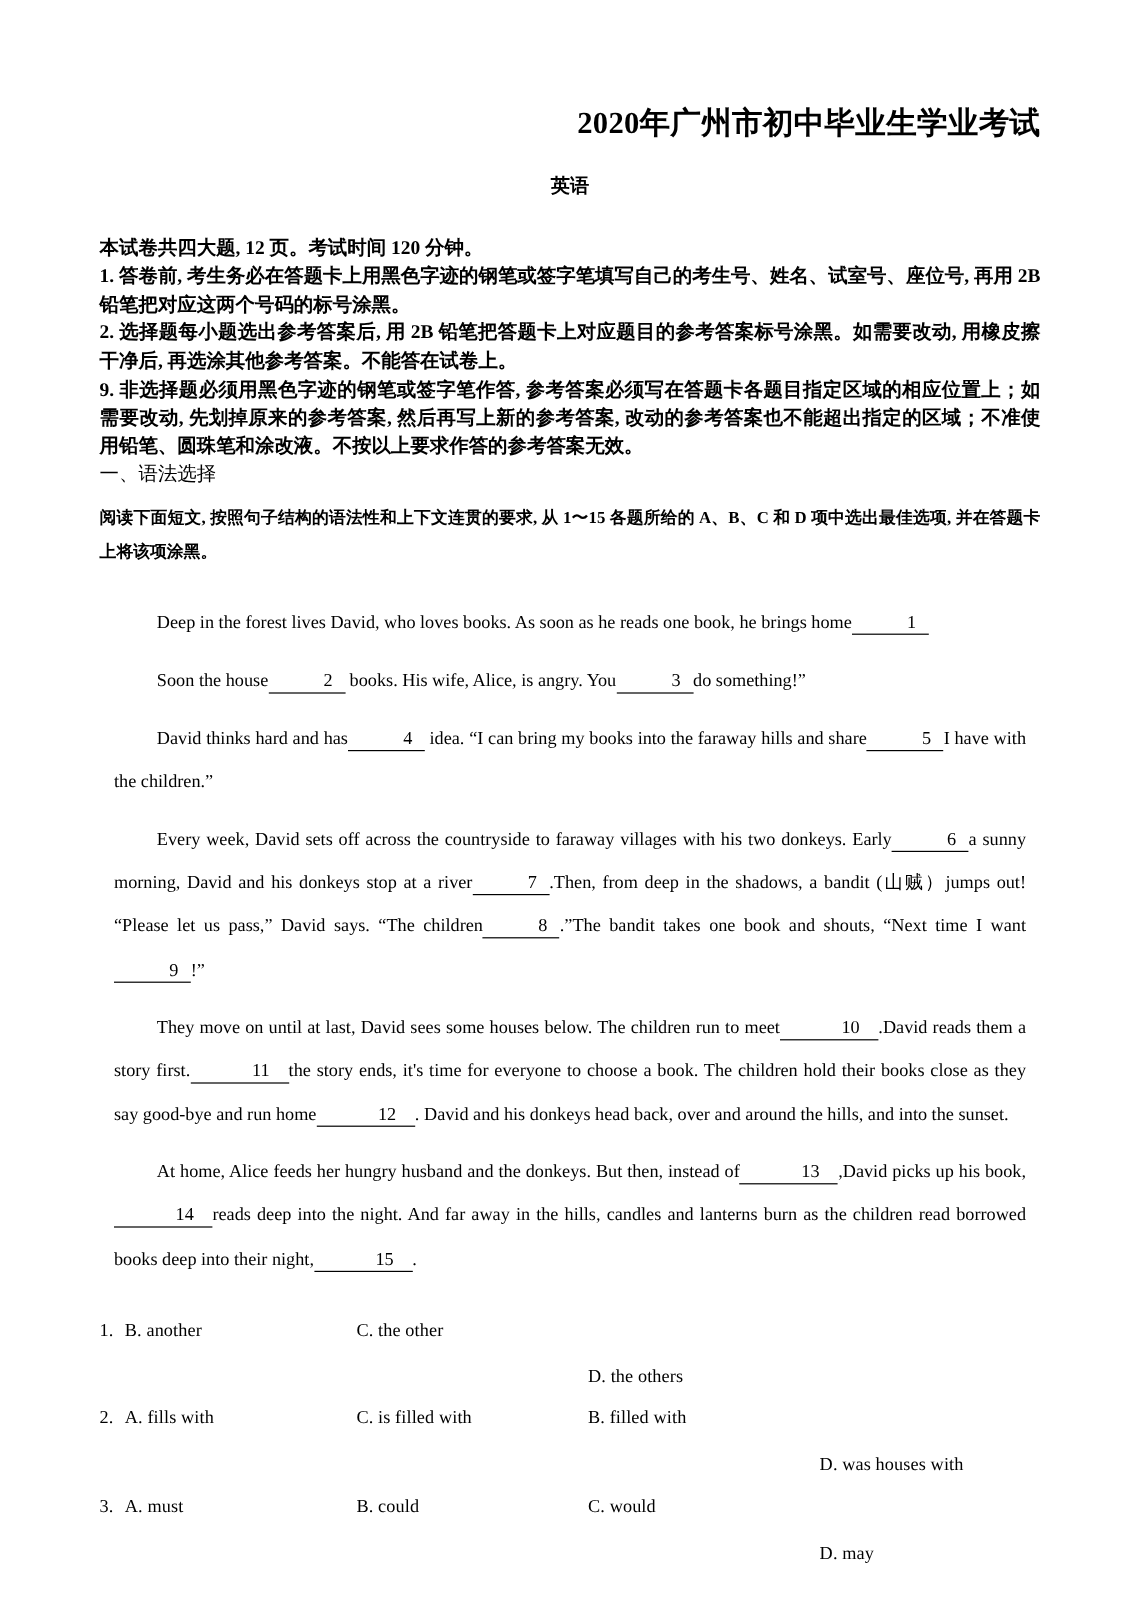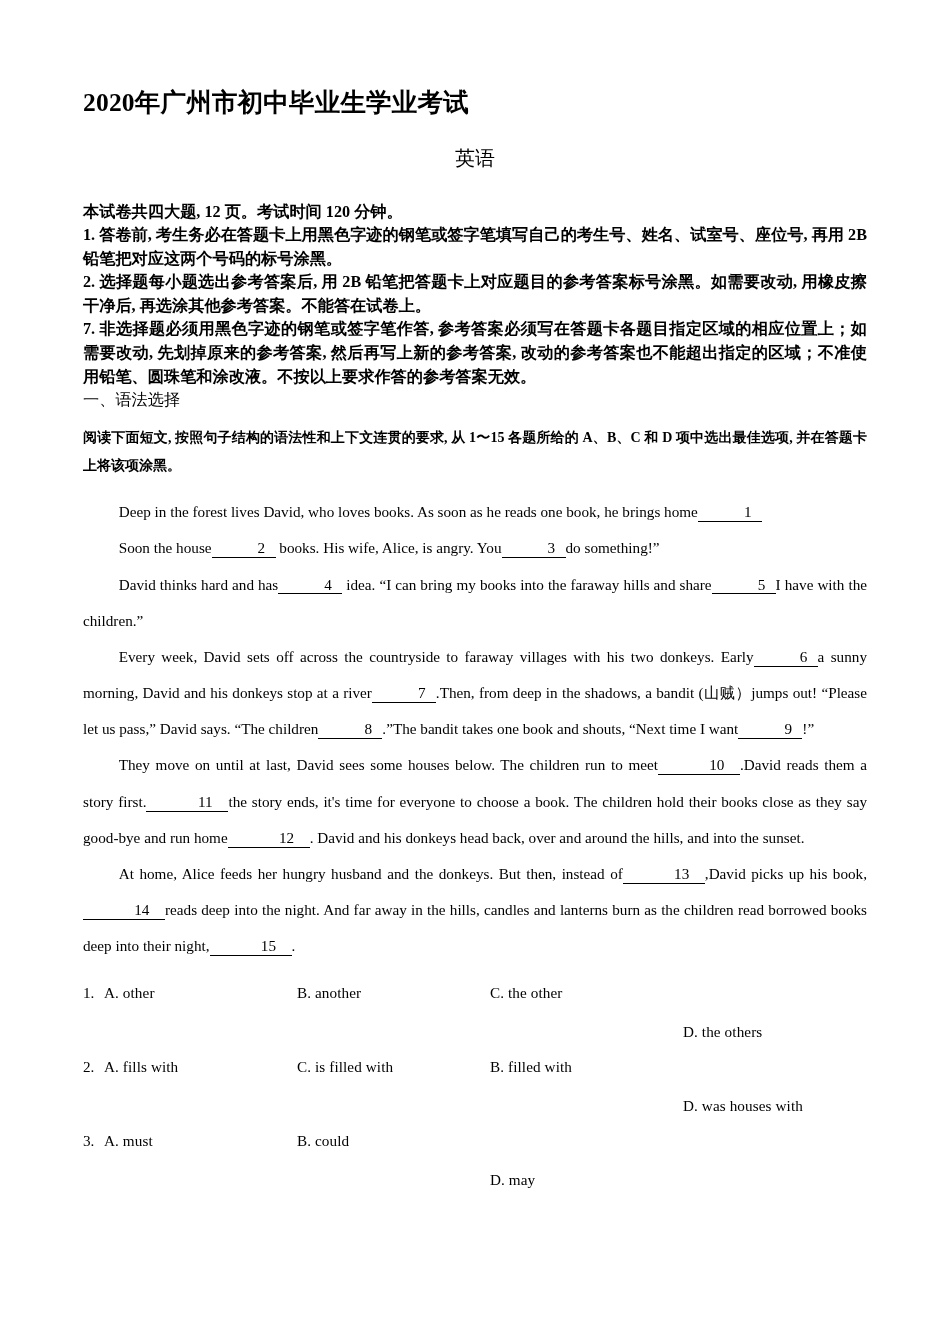--- a/index.html
+++ b/index.html
@@ -27,32 +27,32 @@
     position: absolute;
     left: 83px;
     top: 0;
     width: 784px;
   }
 
   
   .doc-title {
     margin: 0;
     padding-top: 88px;
-    text-align: left;
+    text-align: right;
     font-size: 25.5px;
     font-weight: bold;
     letter-spacing: 0.2px;
     line-height: 1.2;
   }
   .doc-subtitle {
     margin: 0;
     padding-top: 27px;
     text-align: center;
-    font-size: 20px;
-    font-weight: normal;
+    font-size: 16px;
+    font-weight: bold;
     line-height: 1.2;
   }
 
   
   .instructions {
     margin: 0;
     padding-top: 31px;
     font-size: 16.2px;
     font-weight: bold;
     line-height: 1.455;
@@ -82,21 +82,21 @@
 
   
   .passage {
     margin: 0;
     padding-top: 14px;
     font-size: 15.2px;
     line-height: 2.38;
     text-align: justify;
   }
   .passage p {
-    margin: 0;
+    margin: 12px;
     text-indent: 2.35em;
   }
 
   
   .blank {
     display: inline-block;
     position: relative;
     text-align: center;
     border-bottom: 1.4px solid #000;
     font-size: 15.2px;
@@ -140,21 +140,21 @@
 <div class="page">
   <div class="content">
 
     <h1 class="doc-title">2020年广州市初中毕业生学业考试</h1>
     <h2 class="doc-subtitle">英语</h2>
 
     <div class="instructions">
       <p>本试卷共四大题, 12 页。考试时间 120 分钟。</p>
       <p>1. 答卷前, 考生务必在答题卡上用黑色字迹的钢笔或签字笔填写自己的考生号、姓名、试室号、座位号, 再用 2B 铅笔把对应这两个号码的标号涂黑。</p>
       <p>2. 选择题每小题选出参考答案后, 用 2B 铅笔把答题卡上对应题目的参考答案标号涂黑。如需要改动, 用橡皮擦干净后, 再选涂其他参考答案。不能答在试卷上。</p>
-      <p>7. 非选择题必须用黑色字迹的钢笔或签字笔作答, 参考答案必须写在答题卡各题目指定区域的相应位置上；如需要改动, 先划掉原来的参考答案, 然后再写上新的参考答案, 改动的参考答案也不能超出指定的区域；不准使用铅笔、圆珠笔和涂改液。不按以上要求作答的参考答案无效。</p>
+      <p>9. 非选择题必须用黑色字迹的钢笔或签字笔作答, 参考答案必须写在答题卡各题目指定区域的相应位置上；如需要改动, 先划掉原来的参考答案, 然后再写上新的参考答案, 改动的参考答案也不能超出指定的区域；不准使用铅笔、圆珠笔和涂改液。不按以上要求作答的参考答案无效。</p>
       <p class="section-heading">一、语法选择</p>
     </div>
 
     <p class="section-directions">阅读下面短文, 按照句子结构的语法性和上下文连贯的要求, 从 1〜15 各题所给的 A、B、C 和 D 项中选出最佳选项, 并在答题卡上将该项涂黑。</p>
 
     <div class="passage">
 
       <p><span>Deep in the forest lives David, who loves books. As soon as he reads one book, he brings home</span><span class="blank w1">1</span></p>
 
       <p><span>Soon the house</span><span class="blank w1">2</span><span> books. His wife, Alice, is angry. You</span><span class="blank w1">3</span><span>do something!”</span></p>
@@ -166,37 +166,37 @@
       <p><span>They move on until at last, David sees some houses below. The children run to meet</span><span class="blank w2">10</span><span>.David reads them a story first.</span><span class="blank w2">11</span><span>the story ends, it's time for everyone to choose a book. The children hold their books close as they say good-bye and run home</span><span class="blank w2">12</span><span>. David and his donkeys head back, over and around the hills, and into the sunset.</span></p>
 
       <p><span>At home, Alice feeds her hungry husband and the donkeys. But then, instead of</span><span class="blank w2">13</span><span>,David picks up his book,</span><span class="blank w2">14</span><span>reads deep into the night. And far away in the hills, candles and lanterns burn as the children read borrowed books deep into their night,</span><span class="blank w2">15</span><span>.</span></p>
 
     </div>
 
     <div class="options">
 
       <div class="opt-row">
         <span class="opt-num">1.</span>
-        <span class="opt lbl">A. other</span>
         <span class="opt lbl">B. another</span>
         <span class="opt lbl">C. the other</span>
         <span class="opt-last lbl">D. the others</span>
       </div>
 
       <div class="opt-row">
         <span class="opt-num">2.</span>
         <span class="opt lbl">A. fills with</span>
         <span class="opt lbl">C. is filled with</span>
         <span class="opt lbl">B. filled with</span>
         <span class="opt-last lbl">D. was houses with</span>
       </div>
 
       <div class="opt-row">
         <span class="opt-num">3.</span>
         <span class="opt lbl">A. must</span>
         <span class="opt lbl">B. could</span>
+        <span class="opt lbl">C. would</span>
         <span class="opt-last lbl">D. may</span>
       </div>
 
     </div>
 
   </div>
 </div>
 
 </body></html>

